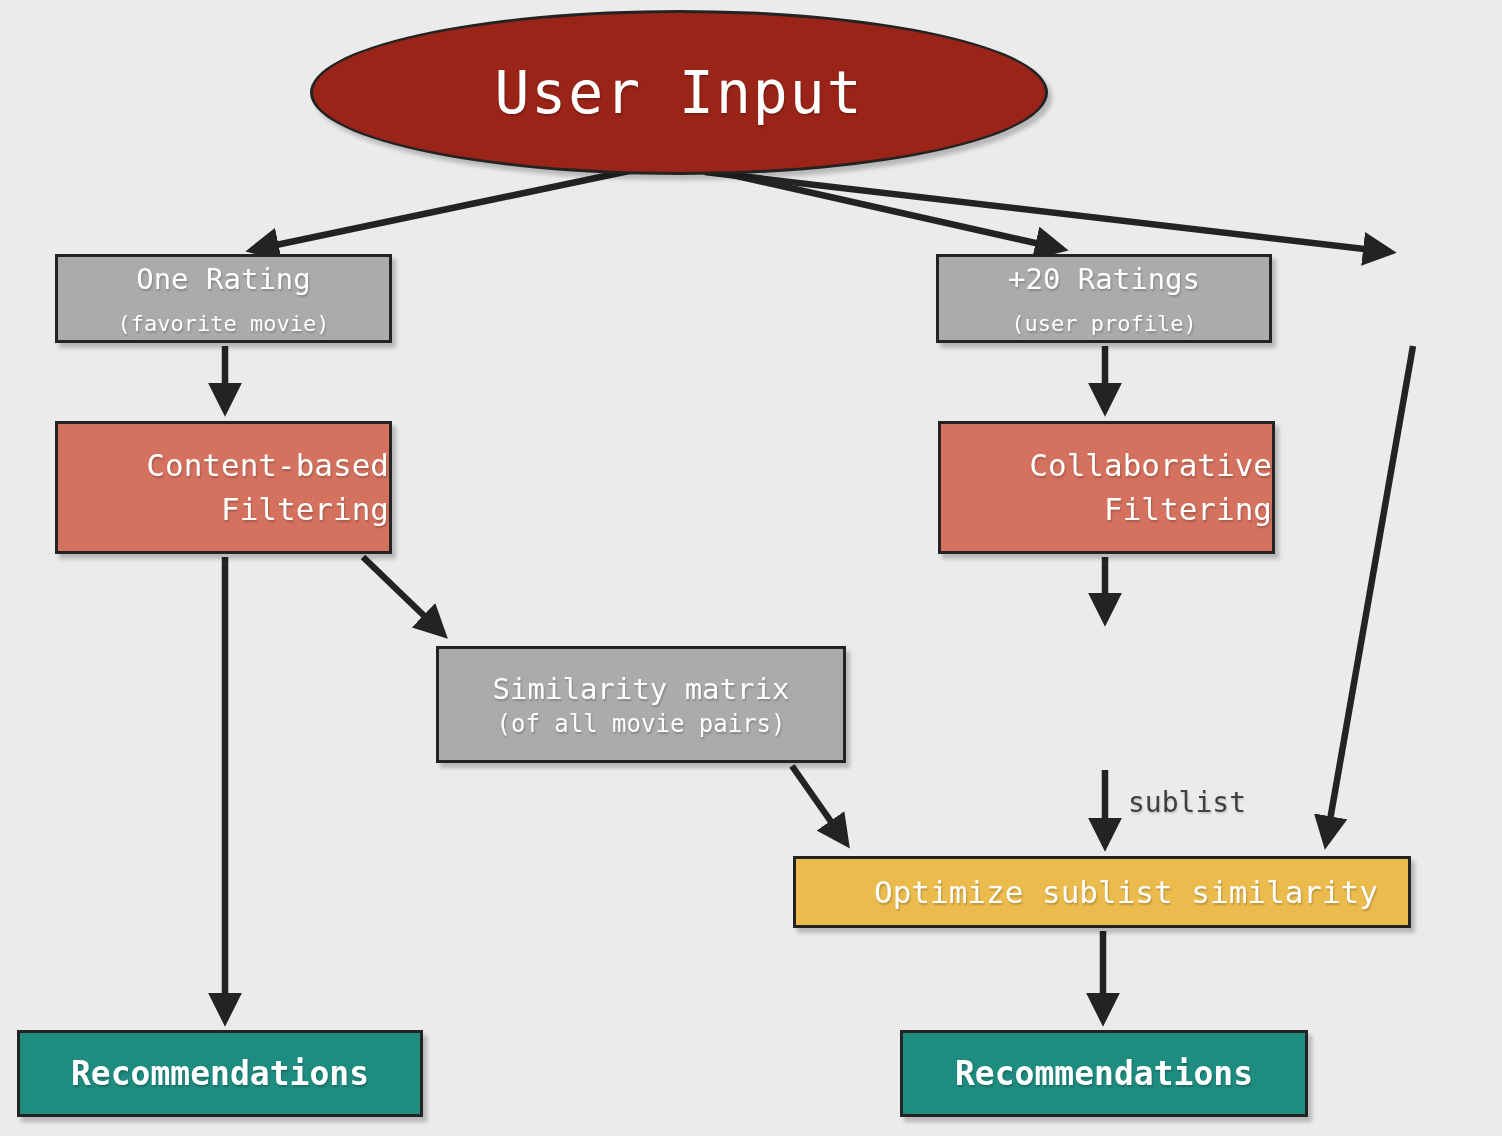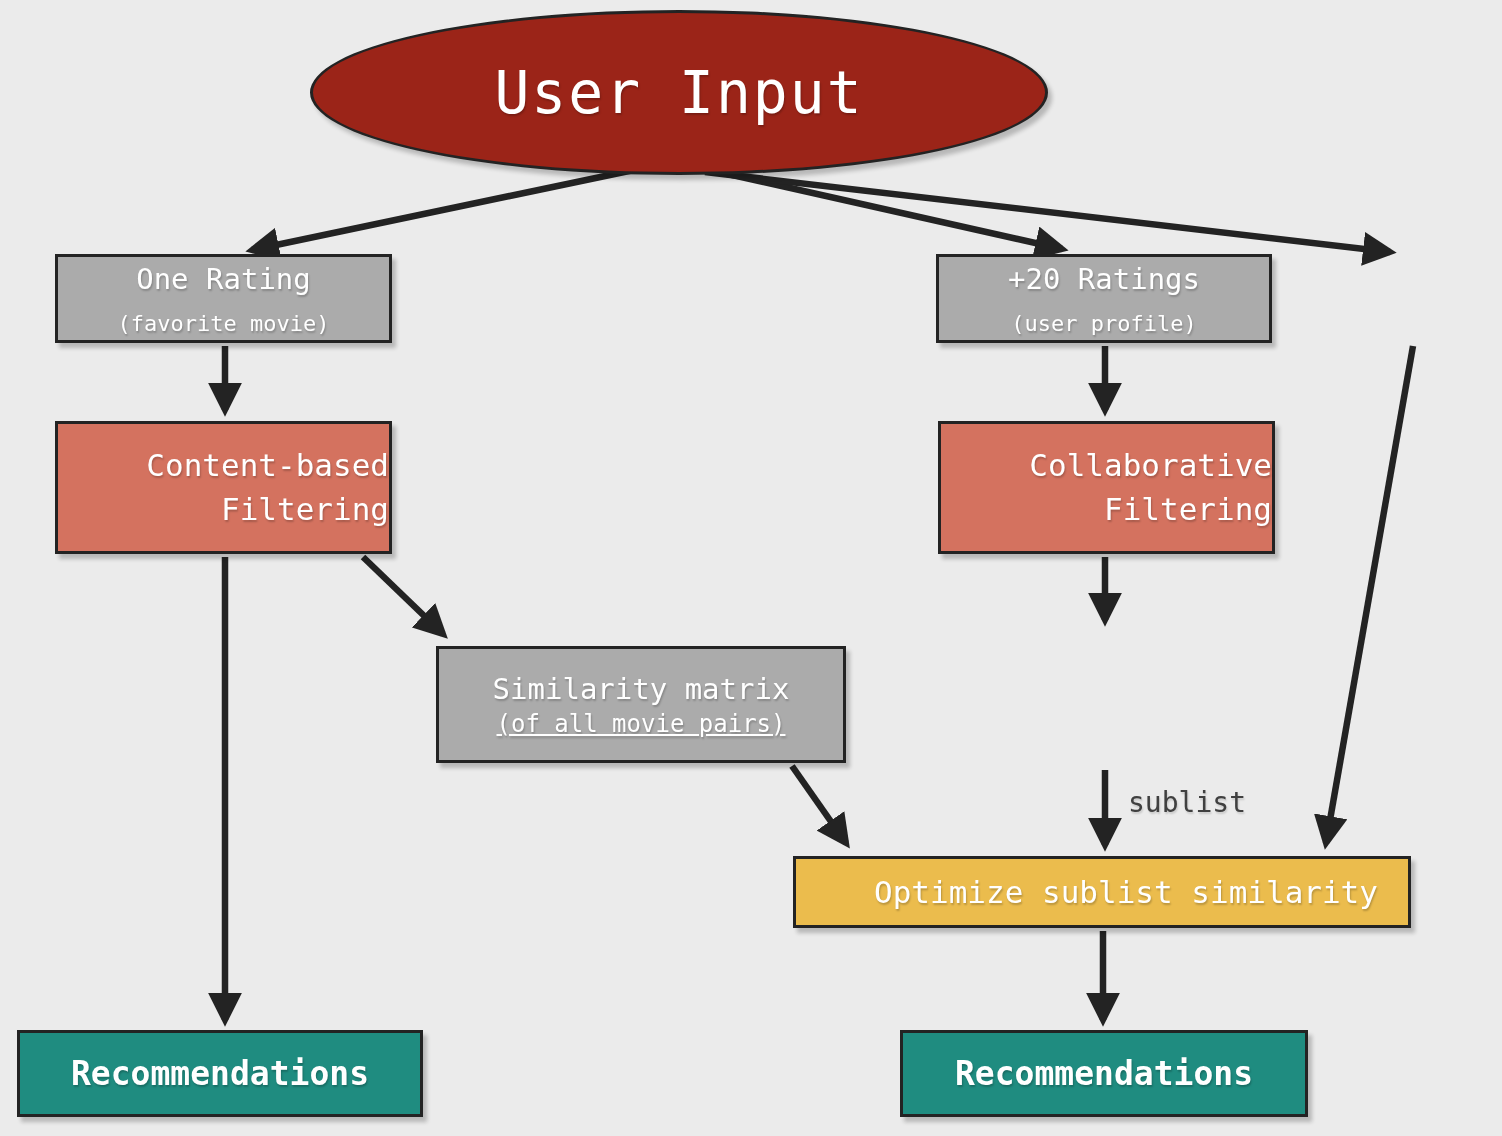--- a/index.html
+++ b/index.html
@@ -32,21 +32,21 @@
   #node-diversity{left:1329px;top:255px;width:165px;height:88px;background:var(--gray);font-size:22px;line-height:1.35;}
   #node-content-based{left:55px;top:421px;width:337px;height:133px;background:var(--salmon);font-size:31px;line-height:1.4;}
   #node-collaborative{left:938px;top:421px;width:337px;height:133px;background:var(--salmon);font-size:31px;line-height:1.4;}
   #node-similarity{left:420px;top:646px;width:410px;height:117px;background:var(--gray);margin-left:16px;}
   #node-top100{left:941px;top:631px;width:338px;height:136px;background:var(--gray);border-radius:30px;font-size:29px;line-height:1.45;}
   #node-optimize{left:793px;top:856px;width:618px;height:72px;background:var(--yellow);font-size:31px;padding-left:48px;}
   #node-rec-left{left:17px;top:1030px;width:406px;height:87px;background:var(--teal);font-size:33px;font-weight:bold;}
   #node-rec-right{left:900px;top:1030px;width:408px;height:87px;background:var(--teal);font-size:33px;font-weight:bold;}
   .t-lg{font-size:29px;}
   .t-sub{font-size:22px;margin-top:15px;}
-  .t-sub-md{font-size:24px;margin-top:4px;text-decoration:underline;}
+  .t-sub-md{font-size:24px;margin-top:4px;}
   .edge-label{
     position:absolute;left:1128px;top:786px;font-size:28px;color:#404040;
     text-shadow:1px 2px 2px rgba(0,0,0,0.15);
   }
 </style>
 </head>
 <body>
 
 <div class="canvas">
 

